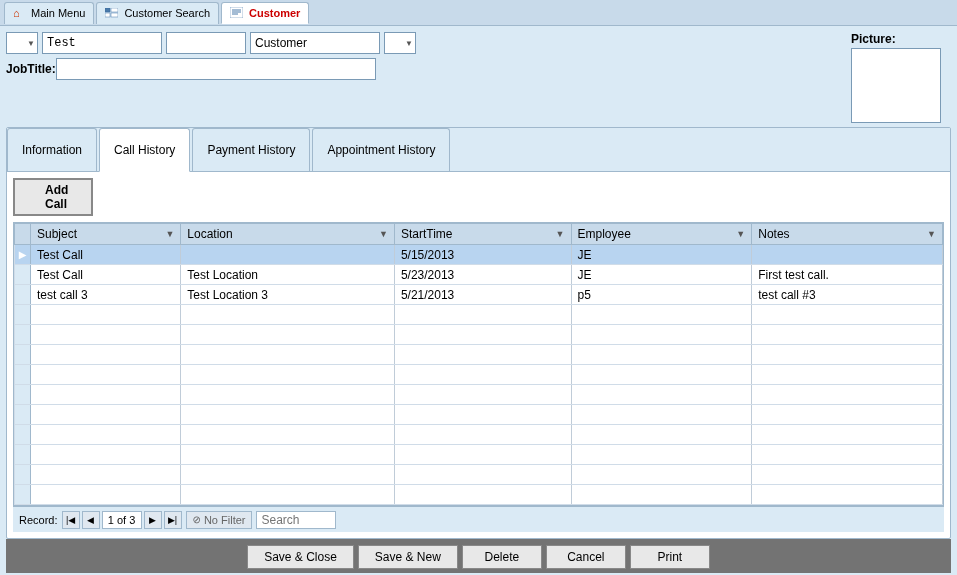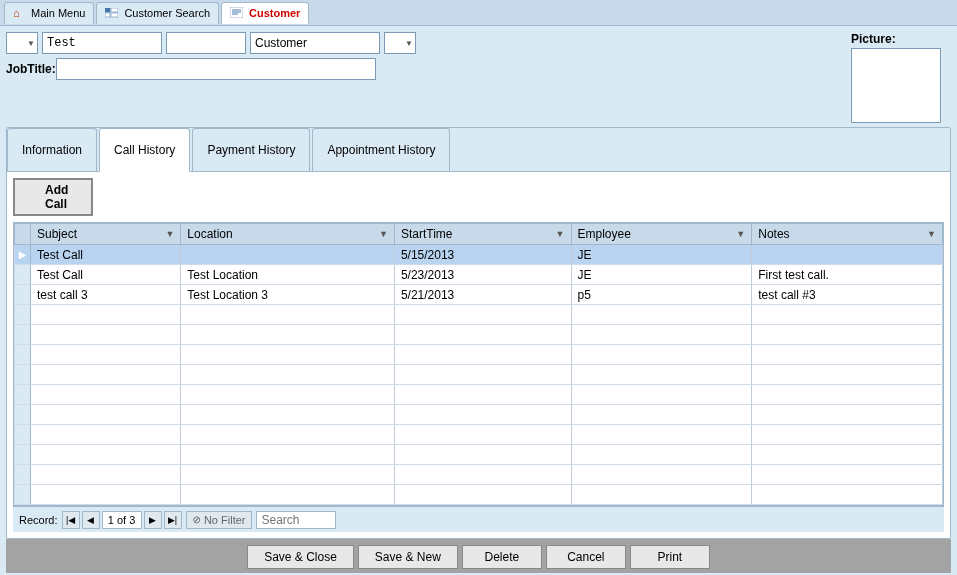--- a/index.html
+++ b/index.html
@@ -320,21 +320,21 @@
       font-size: 12px;
       width: 80px;
     }
 
     
     .bottom-buttons {
       display: flex;
       justify-content: center;
       gap: 4px;
       padding: 6px 0 4px 0;
-      background: #a3a3a3;
+      background: #737373;
     }
 
     .bottom-btn {
       background: #e8e8e8;
       border: 1px solid #888;
       padding: 4px 16px;
       font-size: 12px;
       cursor: pointer;
       min-width: 80px;
     }

